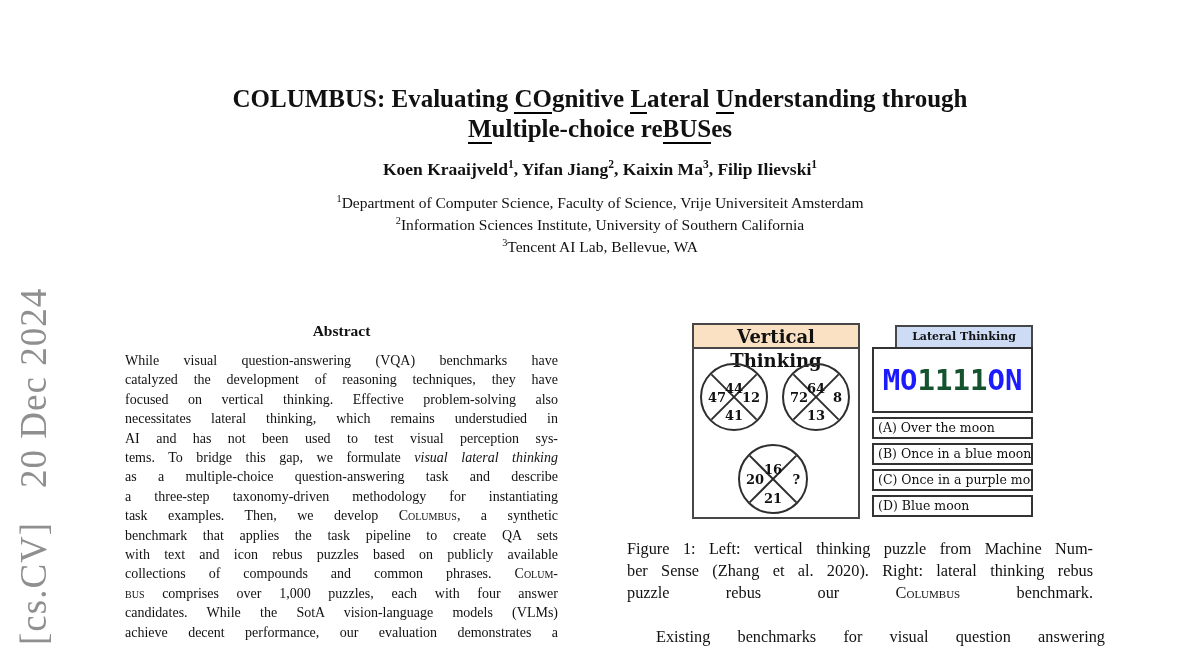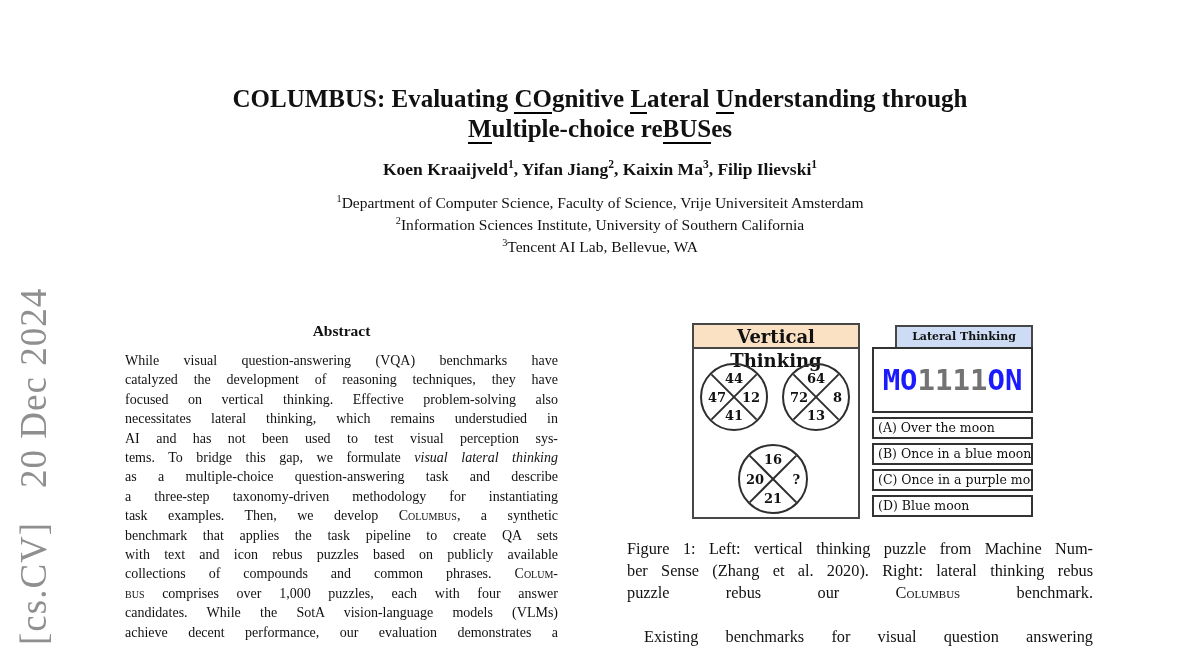--- a/index.html
+++ b/index.html
@@ -66,21 +66,21 @@
     position:absolute;border:2px solid #2e2e2e;border-radius:50%;
     box-sizing:border-box;
   }
   .diag{position:absolute;left:0;top:50%;width:100%;height:2px;background:#2e2e2e;}
   .d1{transform:translateY(-50%) rotate(45deg);}
   .d2{transform:translateY(-50%) rotate(-45deg);}
   .num{
     position:absolute;font-family:"DejaVu Serif", serif;
     font-weight:bold;font-size:13px;color:#111;
   }
-  .n-top{top:6px;left:50%;transform:translateX(-50%);}
+  .n-top{top:16px;left:50%;transform:translateX(-50%);}
   .n-bottom{bottom:6px;left:50%;transform:translateX(-50%);}
   .n-left{left:6px;top:50%;transform:translateY(-50%);}
   .n-right{right:6px;top:50%;transform:translateY(-50%);}
 
   .lt-box{position:absolute;left:245px;top:325px;width:161px;}
   .lt-header{
     height:24px;line-height:20px;border:2px solid #474747;box-sizing:border-box;
     text-align:center;font-family:"DejaVu Serif", serif;
     font-weight:bold;font-size:11px;margin-left:23px;
   }
@@ -99,21 +99,21 @@
   }
   .option-row:first-of-type{margin-top:5px;}
 
   .fig-caption{
     position:absolute;left:0;top:538px;width:466px;
     font-size:16.3px;line-height:22px;
   }
   .fig-caption .line{text-align:justify;text-align-last:justify;}
 
   .intro-line{
-    position:absolute;left:0;top:626px;width:466px;
+    position:absolute;left:12px;top:626px;width:466px;
     font-size:16.3px;line-height:22px;
     text-indent:17px;text-align:justify;text-align-last:justify;
   }
 </style>
 </head>
 <body>
 
 <div class="watermark">
   <span class="cat">[cs.CV]</span><span>20 Dec 2024</span>
 </div>
@@ -178,21 +178,21 @@
         <span class="num n-left">20</span>
         <span class="num n-right">?</span>
         <span class="num n-bottom">21</span>
       </div>
     </div>
   </div>
 
   <div class="lt-box">
     <div class="lt-header" style="background-color: rgb(205, 220, 244);">Lateral Thinking</div>
     <div class="lt-puzzle">
-      <div class="rebus"><span style="color: rgb(27, 27, 254);">MO</span><span style="color: #737373;">1111</span><span style="color: rgb(27, 27, 254);">ON</span></div>
+      <div class="rebus"><span style="color: rgb(27, 27, 254);">MO</span><span style="color: #14532d;">1111</span><span style="color: rgb(27, 27, 254);">ON</span></div>
     </div>
     <div class="option-row">(A) Over the moon</div>
     <div class="option-row">(B) Once in a blue moon</div>
     <div class="option-row">(C) Once in a purple moon</div>
     <div class="option-row">(D) Blue moon</div>
   </div>
 
   <div class="fig-caption">
       <div class="line">Figure 1: Left: vertical thinking puzzle from Machine Num-</div>
       <div class="line">ber Sense (Zhang et al. 2020). Right: lateral thinking rebus</div>

